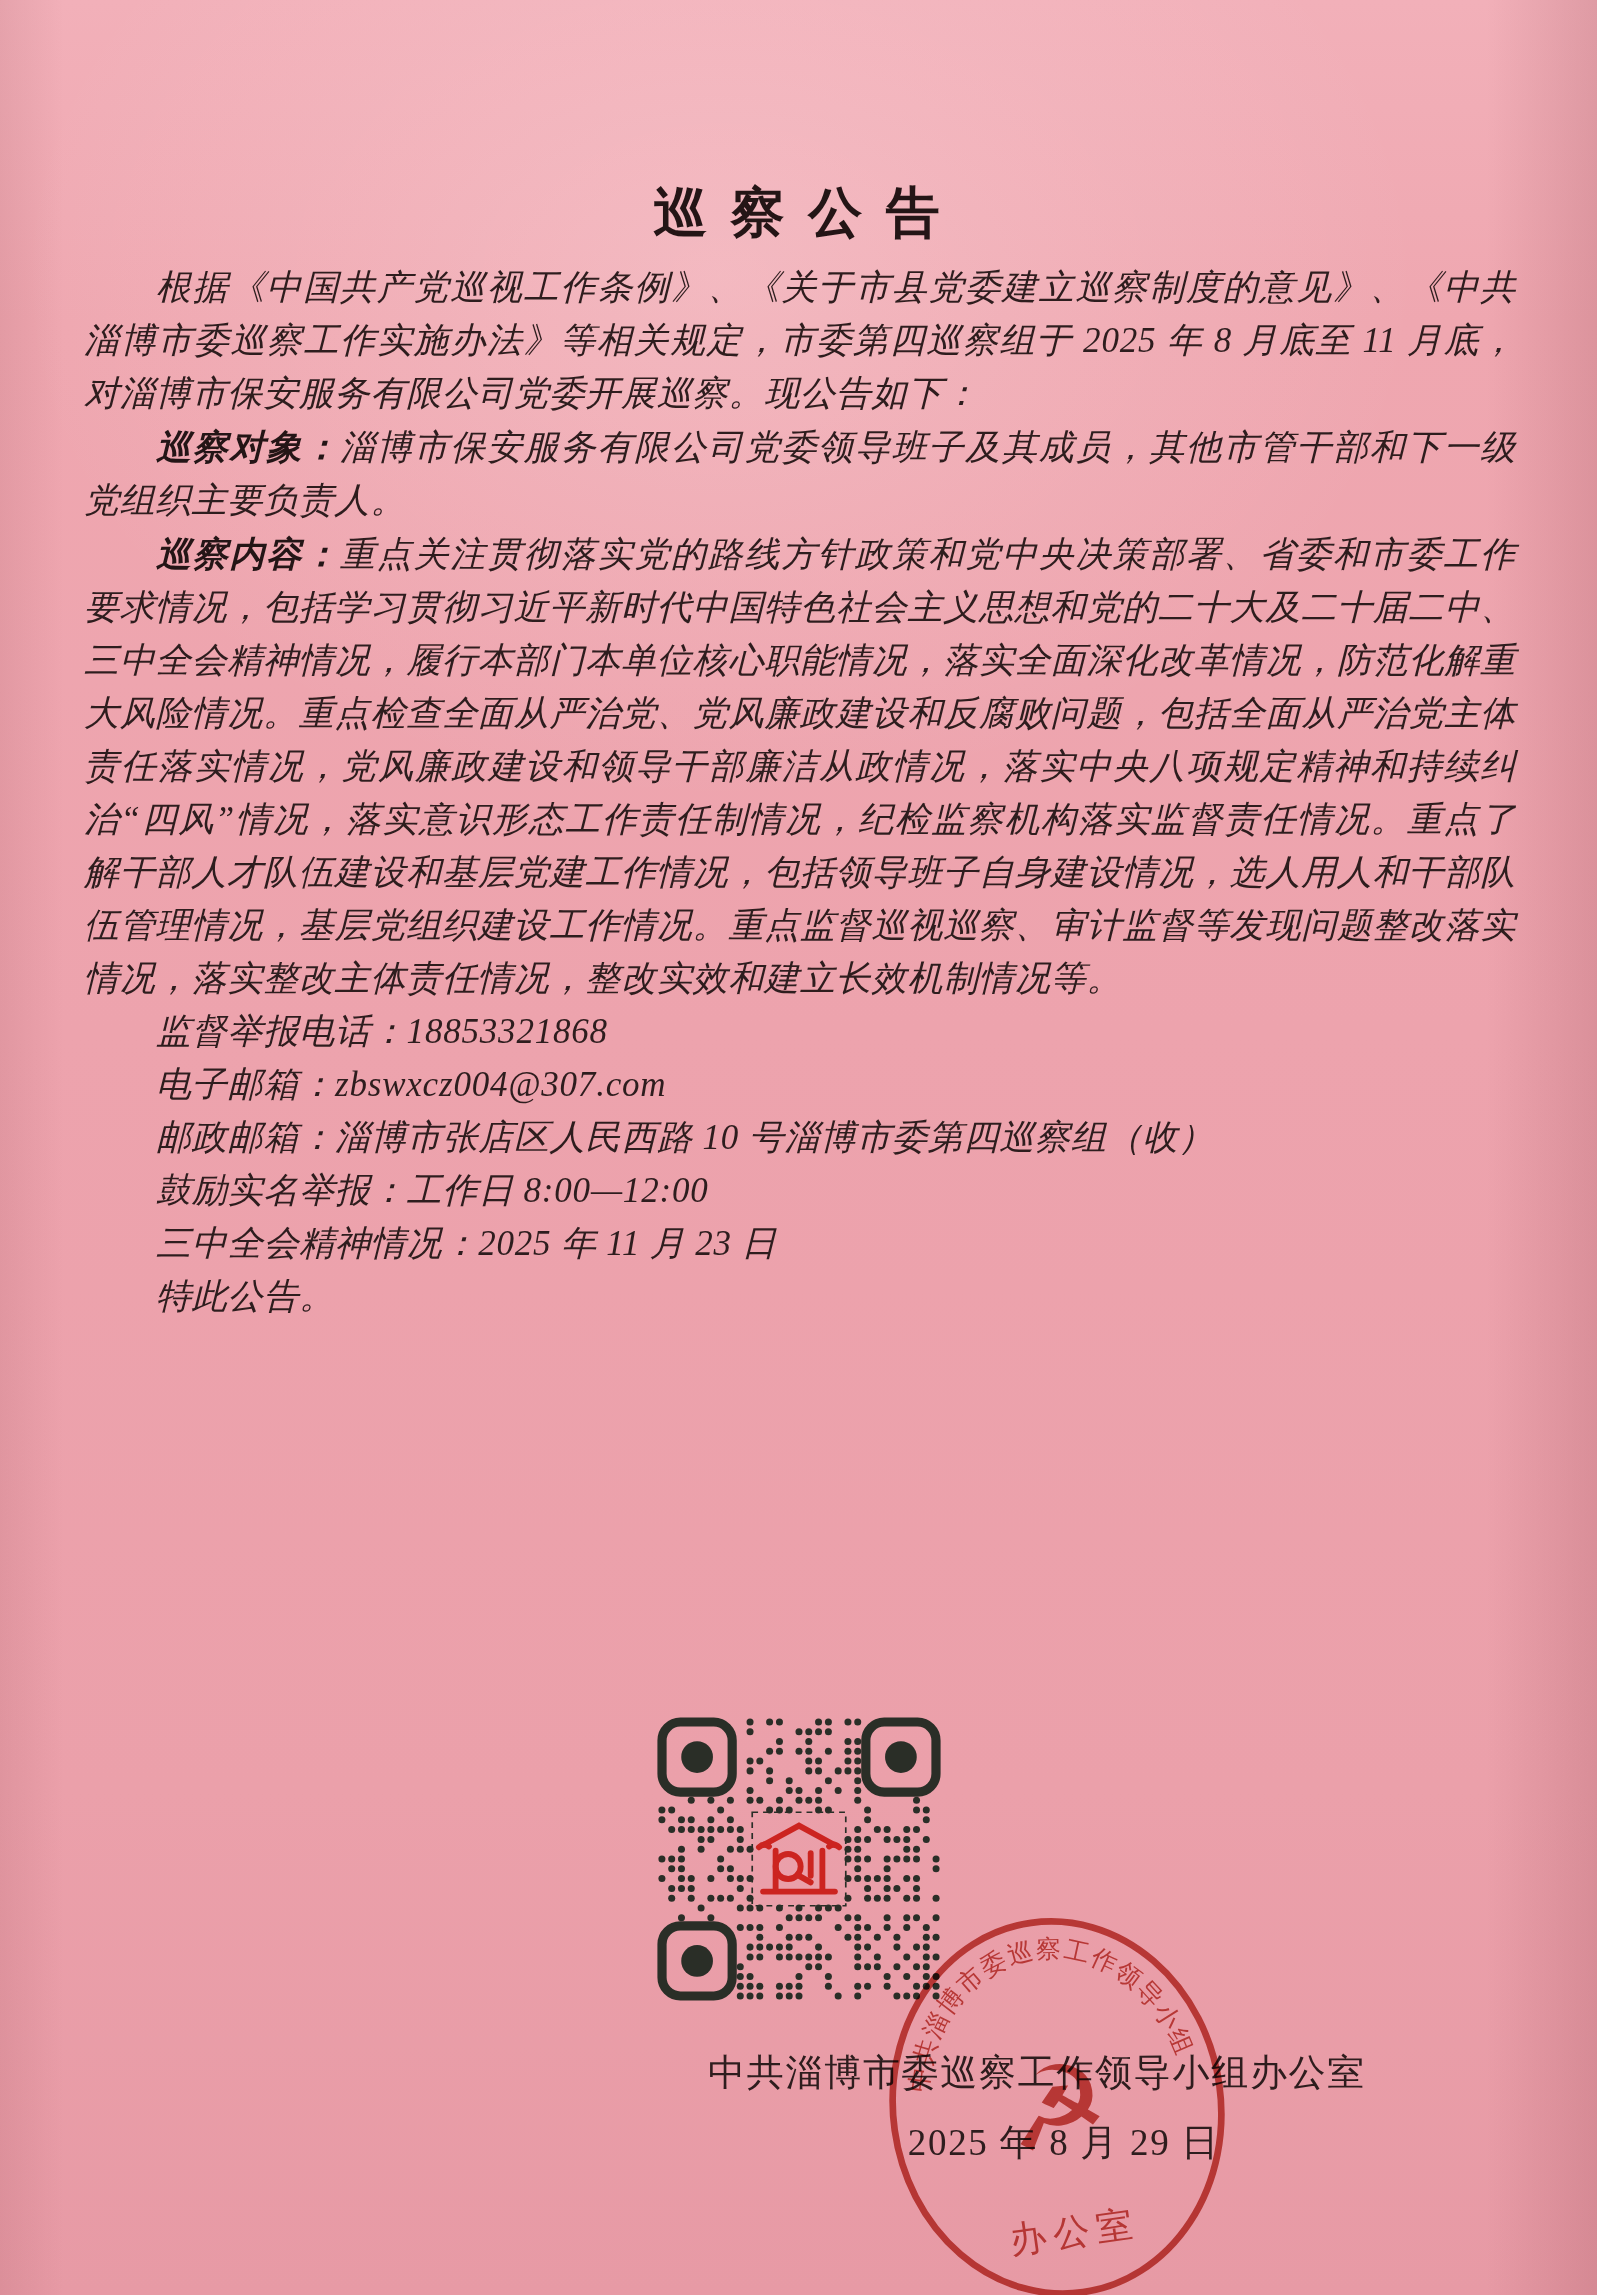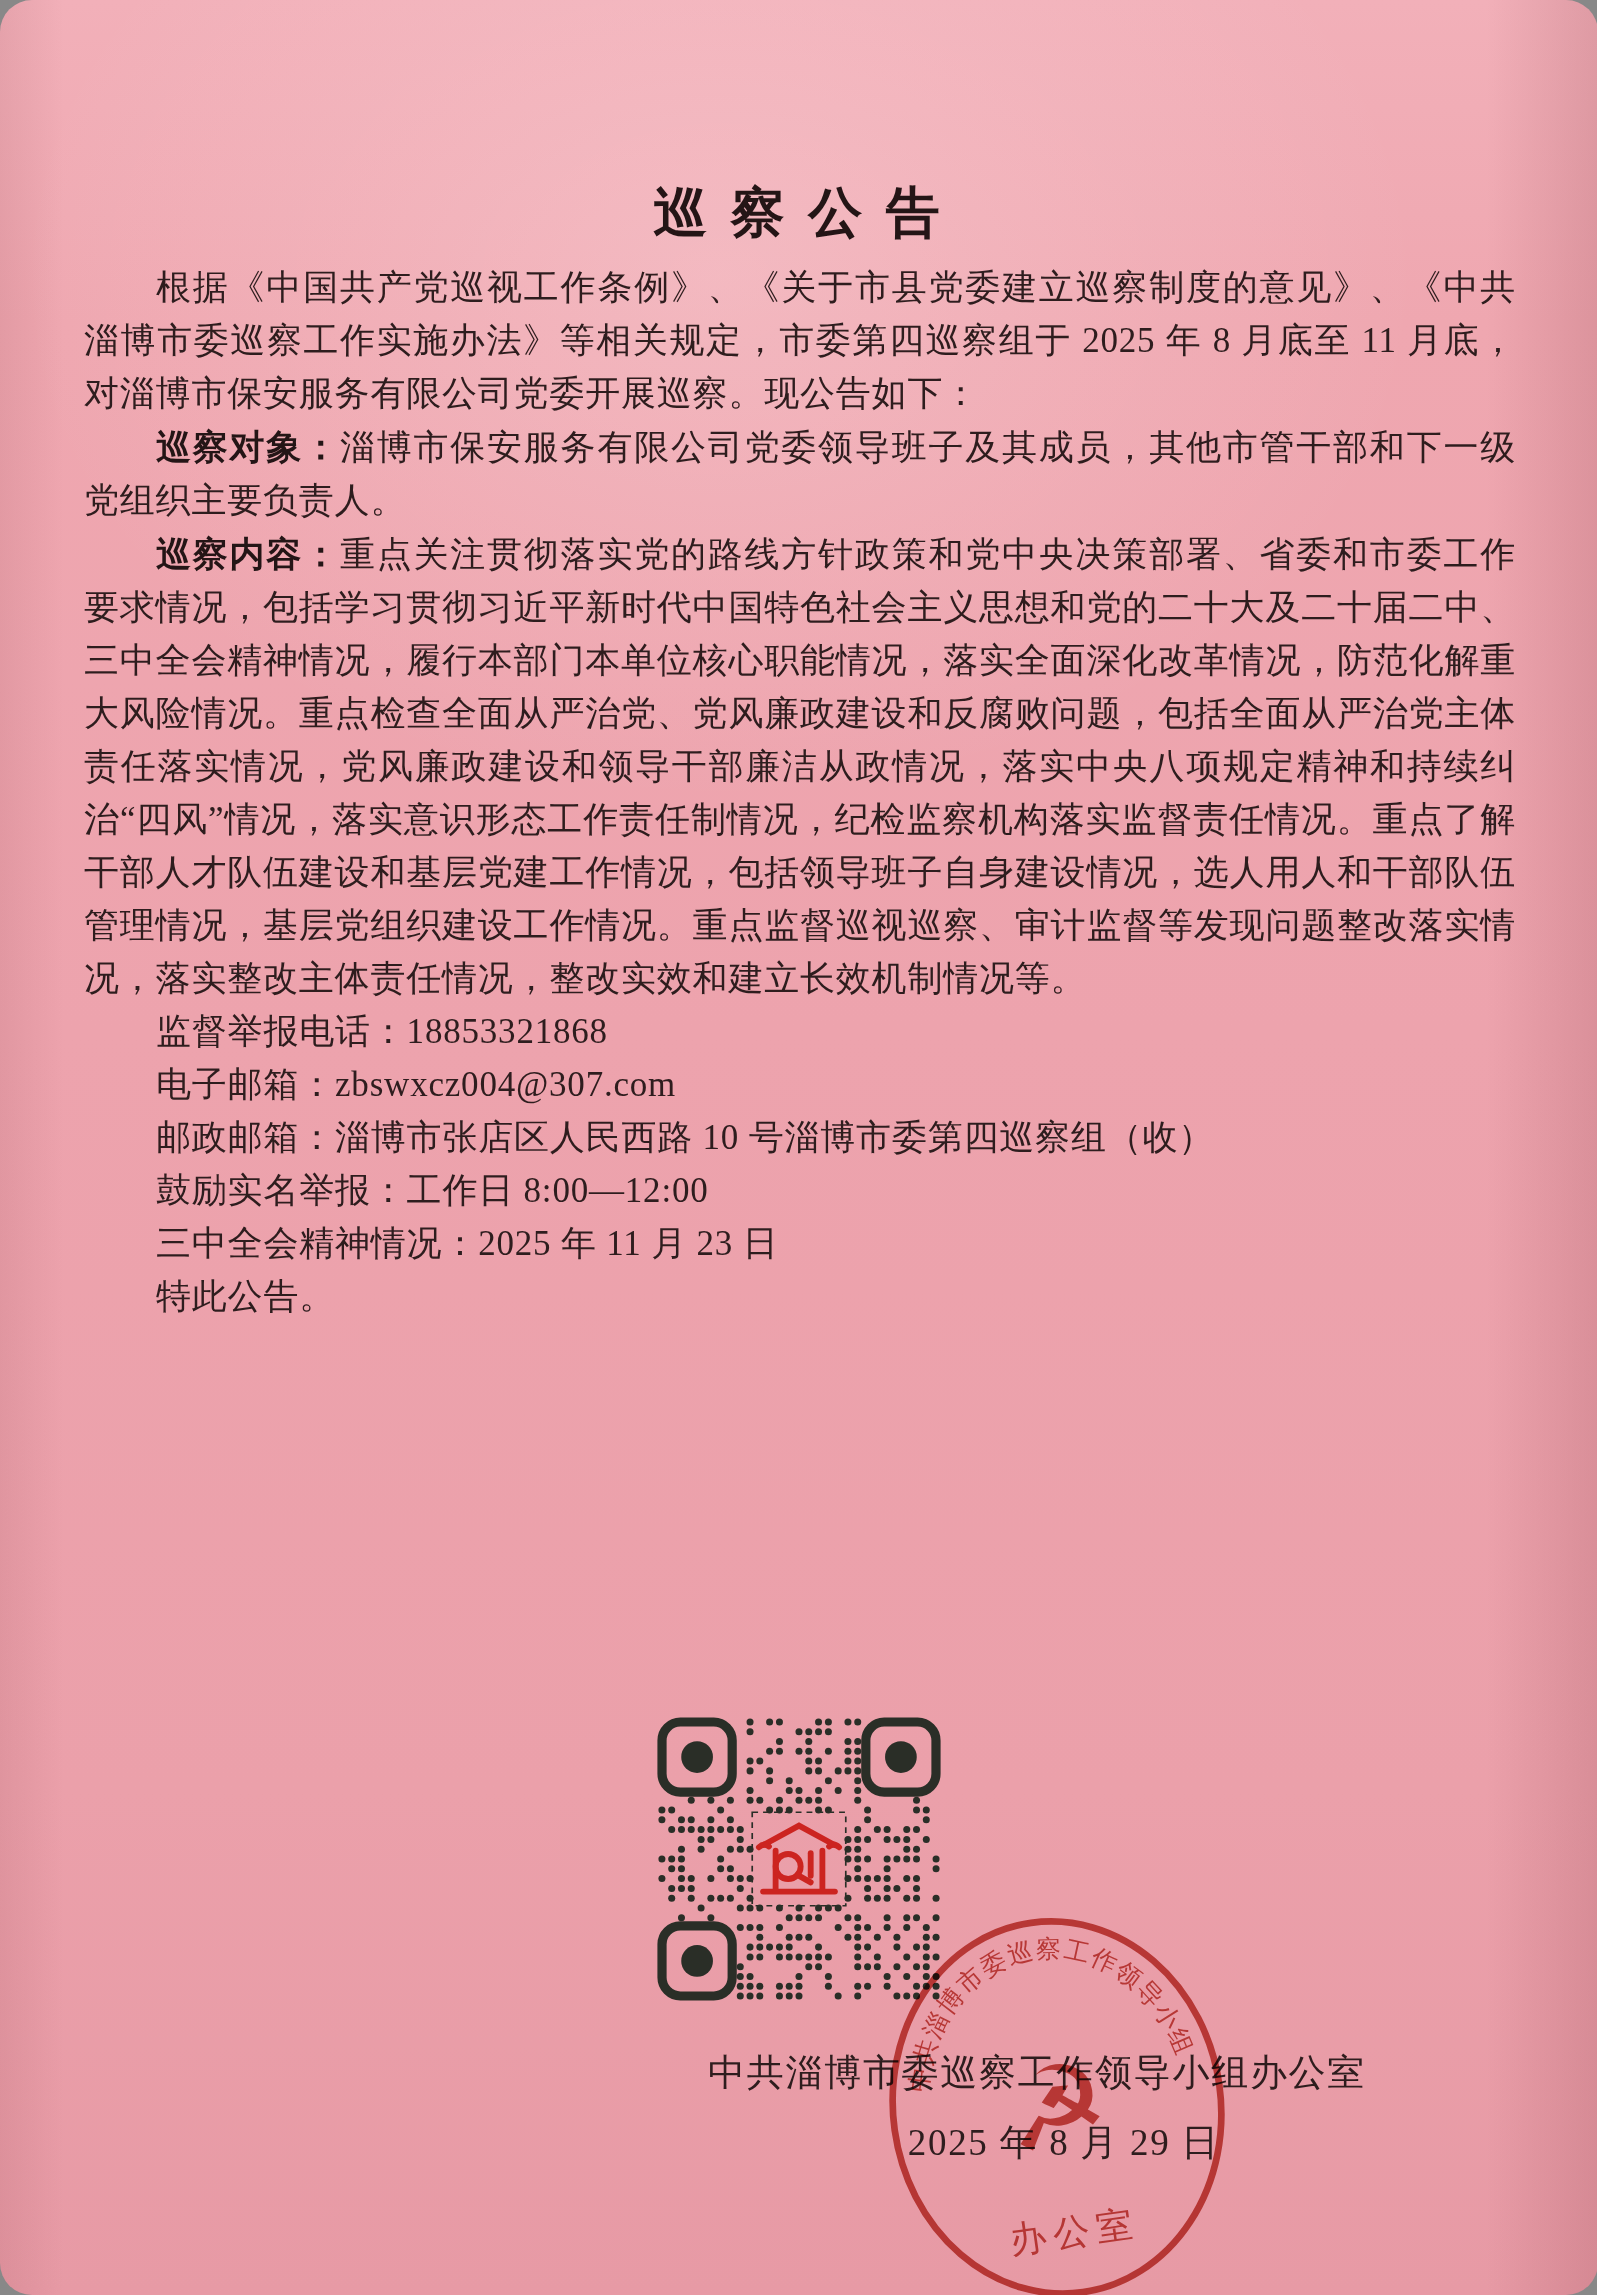--- a/index.html
+++ b/index.html
@@ -7,36 +7,35 @@
     position:relative;
     width:1598px;height:2295px;
     margin:0 auto;
     overflow:hidden;
     font-family:"Liberation Serif","DejaVu Serif",serif;
     color:#2e1d1e;
     background:
       radial-gradient(1004px 753px at 45% 12%, rgba(255,235,238,.25), rgba(255,255,255,0) 70%),
       linear-gradient(90deg, rgba(120,45,55,.10) 0%, rgba(120,45,55,0) 4%, rgba(120,45,55,0) 93%, rgba(120,45,55,.16) 100%),
       linear-gradient(180deg, #f2b0b9 0%, #efa7b0 14%, #eda3ad 45%, #eba0aa 78%, #e79aa5 100%);
-    border-radius: 32px;
   }
   .title{
     position:absolute;left:0;right:0;top:141px;
     text-align:center;
     font-size:54px;font-weight:900;
     letter-spacing:5px;
     color:#241516;
   }
   .body-text{
     position:absolute;left:84px;right:82px;top:261px;
     font-size:35px;line-height:53px;
     letter-spacing:0.8px;
     text-align:justify;
   }
-  .para{margin:0;padding:0;}
+  .para{margin:0;padding:0;font-style:italic;}
   .indent{text-indent:72px;}
   .hei{
     font-family:"Liberation Sans","DejaVu Sans",sans-serif;
     font-weight:bold;color:#241516;
   }
   .qr{
     position:absolute;top:1717px;left:50%;
     transform:translateX(-50%);
     width:284px;height:284px;
   }

